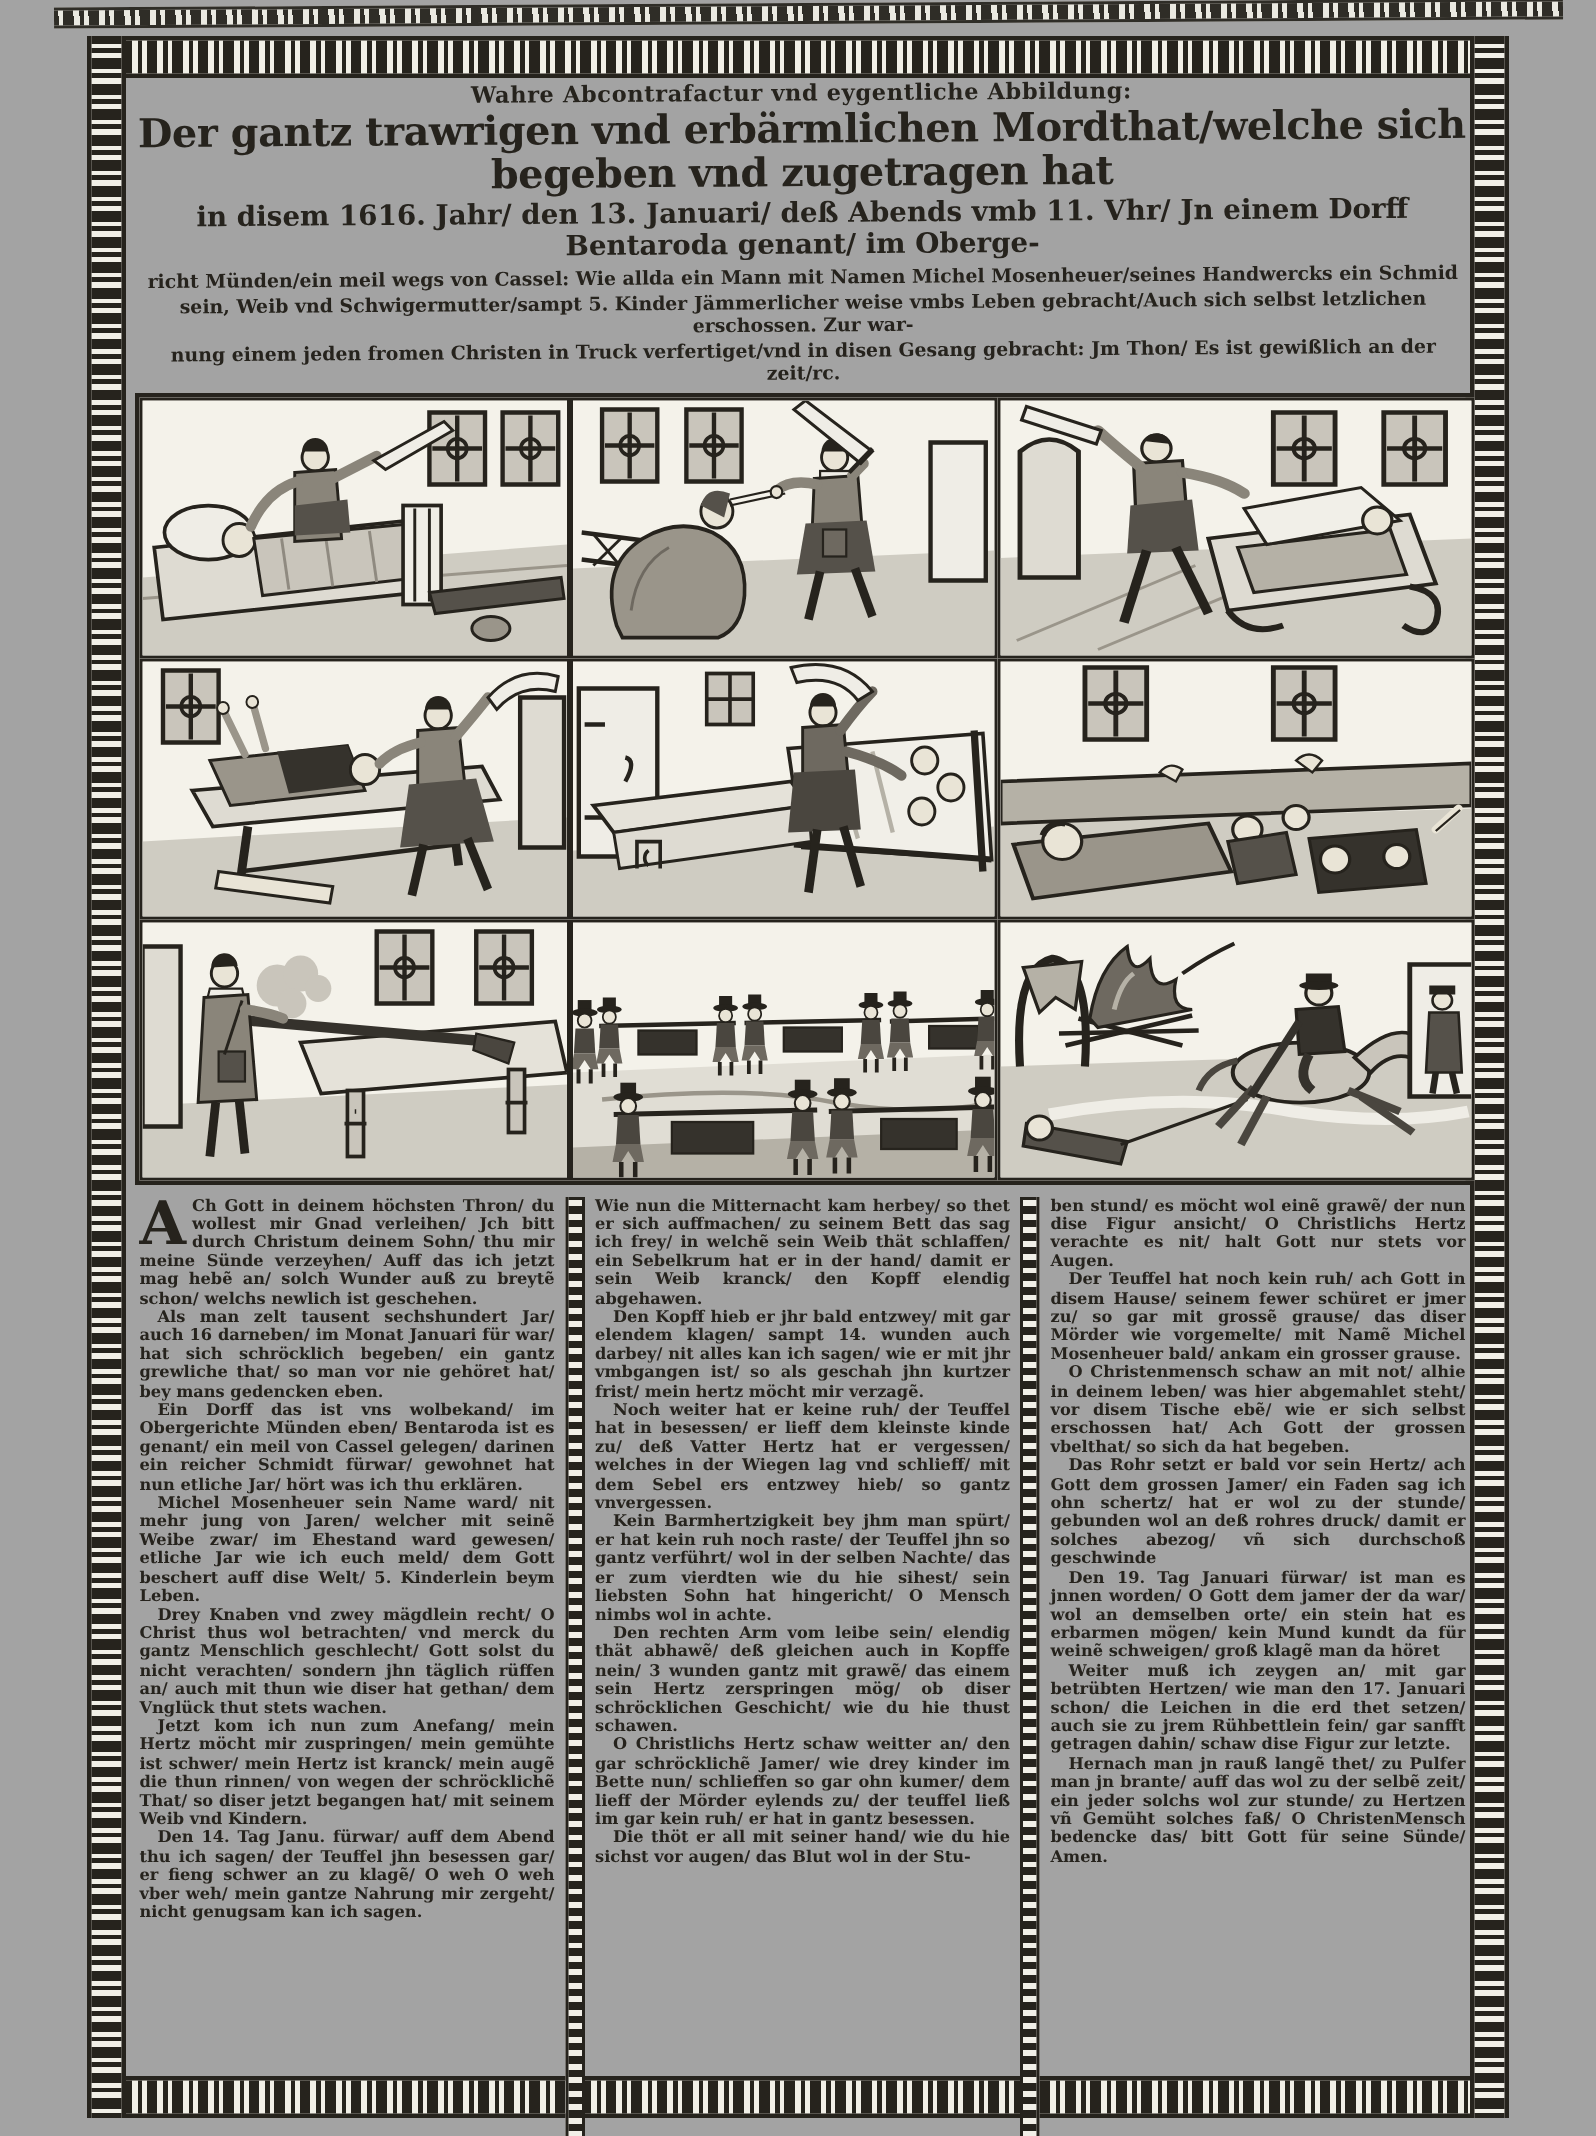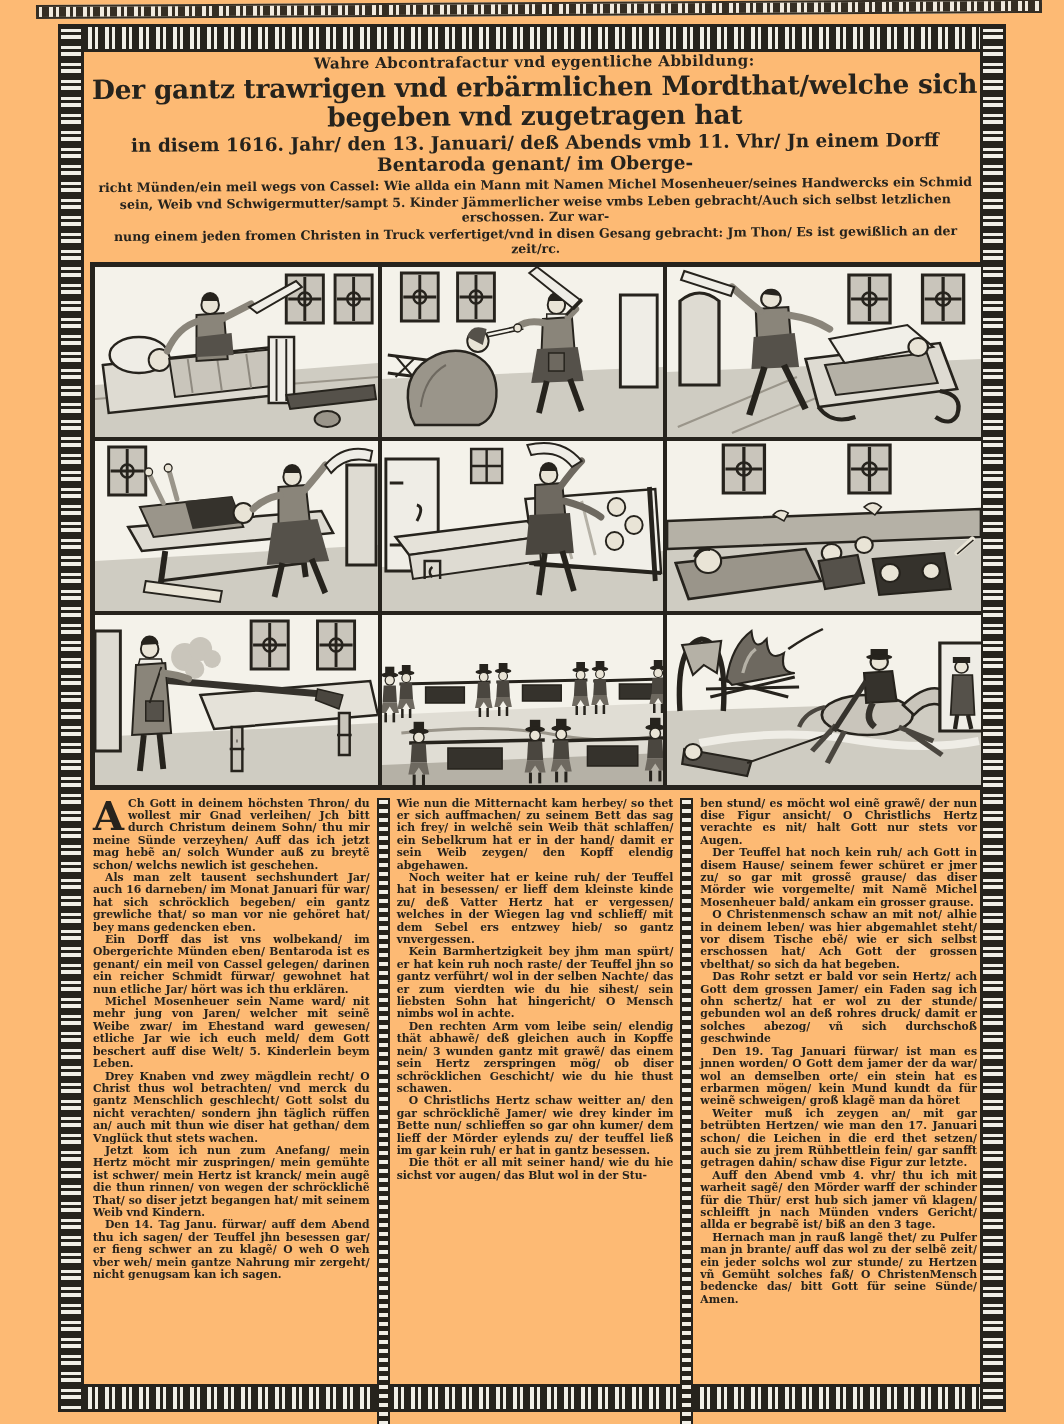--- a/index.html
+++ b/index.html
@@ -6,21 +6,21 @@
     --ink:#26231d;
     --paper:#f4f2ea;
     --wash:#c9c5bb;
     --mid:#9a958a;
     --dark:#4a463f;
     --flesh:#e9e4d6;
   }
   html,body{margin:0;padding:0;background:#ffffff;}
   .sheet{
     position:relative;width:1064px;height:1424px;
-    background:#fdba74;overflow:hidden;
+    background:#a3a3a3;overflow:hidden;
     font-family:"DejaVu Serif","Liberation Serif",serif;
     color:var(--ink);
   }
   
   .fr{position:absolute;background-color:#f1efe7;box-sizing:border-box;}
   .fr.h{background-image:repeating-linear-gradient(90deg,var(--ink) 0 3px,transparent 3px 6px,var(--ink) 6px 13px,transparent 13px 17px);
         border-top:3px solid var(--ink);border-bottom:3px solid var(--ink);}
   .fr.v{background-image:repeating-linear-gradient(0deg,var(--ink) 0 3px,transparent 3px 6px,var(--ink) 6px 13px,transparent 13px 17px);
         border-left:3px solid var(--ink);border-right:3px solid var(--ink);}
   .fr.edge{border-width:2px;opacity:.92;transform:rotate(-.35deg);}
@@ -372,36 +372,36 @@
         <p>Als man zelt tausent sechshundert Jar/ auch 16 darneben/ im Monat Januari für war/ hat sich schröcklich begeben/ ein gantz grewliche that/ so man vor nie gehöret hat/ bey mans gedencken eben.</p>
         <p>Ein Dorff das ist vns wolbekand/ im Obergerichte Münden eben/ Bentaroda ist es genant/ ein meil von Cassel gelegen/ darinen ein reicher Schmidt fürwar/ gewohnet hat nun etliche Jar/ hört was ich thu erklären.</p>
         <p>Michel Mosenheuer sein Name ward/ nit mehr jung von Jaren/ welcher mit seinẽ Weibe zwar/ im Ehestand ward gewesen/ etliche Jar wie ich euch meld/ dem Gott beschert auff dise Welt/ 5. Kinderlein beym Leben.</p>
         <p>Drey Knaben vnd zwey mägdlein recht/ O Christ thus wol betrachten/ vnd merck du gantz Menschlich geschlecht/ Gott solst du nicht verachten/ sondern jhn täglich rüffen an/ auch mit thun wie diser hat gethan/ dem Vnglück thut stets wachen.</p>
         <p>Jetzt kom ich nun zum Anefang/ mein Hertz möcht mir zuspringen/ mein gemühte ist schwer/ mein Hertz ist kranck/ mein augẽ die thun rinnen/ von wegen der schröcklichẽ That/ so diser jetzt begangen hat/ mit seinem Weib vnd Kindern.</p>
         <p>Den 14. Tag Janu. fürwar/ auff dem Abend thu ich sagen/ der Teuffel jhn besessen gar/ er fieng schwer an zu klagẽ/ O weh O weh vber weh/ mein gantze Nahrung mir zergeht/ nicht genugsam kan ich sagen.</p>
 
       </div>
       <div class="rule-v"></div>
       <div class="col">
-        <p class="first">Wie nun die Mitternacht kam herbey/ so thet er sich auffmachen/ zu seinem Bett das sag ich frey/ in welchẽ sein Weib thät schlaffen/ ein Sebelkrum hat er in der hand/ damit er sein Weib zeygen/ den Kopff elendig abgehawen.</p>
+        <p class="first">Wie nun die Mitternacht kam herbey/ so thet er sich auffmachen/ zu seinem Bett das sag ich frey/ in welchẽ sein Weib thät schlaffen/ ein Sebelkrum hat er in der hand/ damit er sein Weib kranck/ den Kopff elendig abgehawen.</p>
+        <p>Den Kopff hieb er jhr bald entzwey/ mit gar elendem klagen/ sampt 14. wunden auch darbey/ nit alles kan ich sagen/ wie er mit jhr vmbgangen ist/ so als geschah jhn kurtzer frist/ mein hertz möcht mir verzagẽ.</p>
         <p>Noch weiter hat er keine ruh/ der Teuffel hat in besessen/ er lieff dem kleinste kinde zu/ deß Vatter Hertz hat er vergessen/ welches in der Wiegen lag vnd schlieff/ mit dem Sebel ers entzwey hieb/ so gantz vnvergessen.</p>
         <p>Kein Barmhertzigkeit bey jhm man spürt/ er hat kein ruh noch raste/ der Teuffel jhn so gantz verführt/ wol in der selben Nachte/ das er zum vierdten wie du hie sihest/ sein liebsten Sohn hat hingericht/ O Mensch nimbs wol in achte.</p>
         <p>Den rechten Arm vom leibe sein/ elendig thät abhawẽ/ deß gleichen auch in Kopffe nein/ 3 wunden gantz mit grawẽ/ das einem sein Hertz zerspringen mög/ ob diser schröcklichen Geschicht/ wie du hie thust schawen.</p>
         <p>O Christlichs Hertz schaw weitter an/ den gar schröcklichẽ Jamer/ wie drey kinder im Bette nun/ schlieffen so gar ohn kumer/ dem lieff der Mörder eylends zu/ der teuffel ließ im gar kein ruh/ er hat in gantz besessen.</p>
         <p>Die thöt er all mit seiner hand/ wie du hie sichst vor augen/ das Blut wol in der Stu-</p>
 
       </div>
       <div class="rule-v"></div>
       <div class="col">
         <p class="first">ben stund/ es möcht wol einẽ grawẽ/ der nun dise Figur ansicht/ O Christlichs Hertz verachte es nit/ halt Gott nur stets vor Augen.</p>
         <p>Der Teuffel hat noch kein ruh/ ach Gott in disem Hause/ seinem fewer schüret er jmer zu/ so gar mit grossẽ grause/ das diser Mörder wie vorgemelte/ mit Namẽ Michel Mosenheuer bald/ ankam ein grosser grause.</p>
         <p>O Christenmensch schaw an mit not/ alhie in deinem leben/ was hier abgemahlet steht/ vor disem Tische ebẽ/ wie er sich selbst erschossen hat/ Ach Gott der grossen vbelthat/ so sich da hat begeben.</p>
         <p>Das Rohr setzt er bald vor sein Hertz/ ach Gott dem grossen Jamer/ ein Faden sag ich ohn schertz/ hat er wol zu der stunde/ gebunden wol an deß rohres druck/ damit er solches abezog/ vñ sich durchschoß geschwinde</p>
         <p>Den 19. Tag Januari fürwar/ ist man es jnnen worden/ O Gott dem jamer der da war/ wol an demselben orte/ ein stein hat es erbarmen mögen/ kein Mund kundt da für weinẽ schweigen/ groß klagẽ man da höret</p>
         <p>Weiter muß ich zeygen an/ mit gar betrübten Hertzen/ wie man den 17. Januari schon/ die Leichen in die erd thet setzen/ auch sie zu jrem Rühbettlein fein/ gar sanfft getragen dahin/ schaw dise Figur zur letzte.</p>
-        <p>Auff den Abend vmb 4. vhr/ thu ich mit warheit sagẽ/ den Mörder warff der schinder für die Thür/ erst hub sich jamer vñ klagen/ schleifft jn nach Münden vnders Gericht/ allda er begrabẽ ist/ biß an den 3 tage.</p>
         <p>Hernach man jn rauß langẽ thet/ zu Pulfer man jn brante/ auff das wol zu der selbẽ zeit/ ein jeder solchs wol zur stunde/ zu Hertzen vñ Gemüht solches faß/ O ChristenMensch bedencke das/ bitt Gott für seine Sünde/ Amen.</p>
 
       </div>
     </div>
 
   </div>
 </div>
 
 </body></html>

